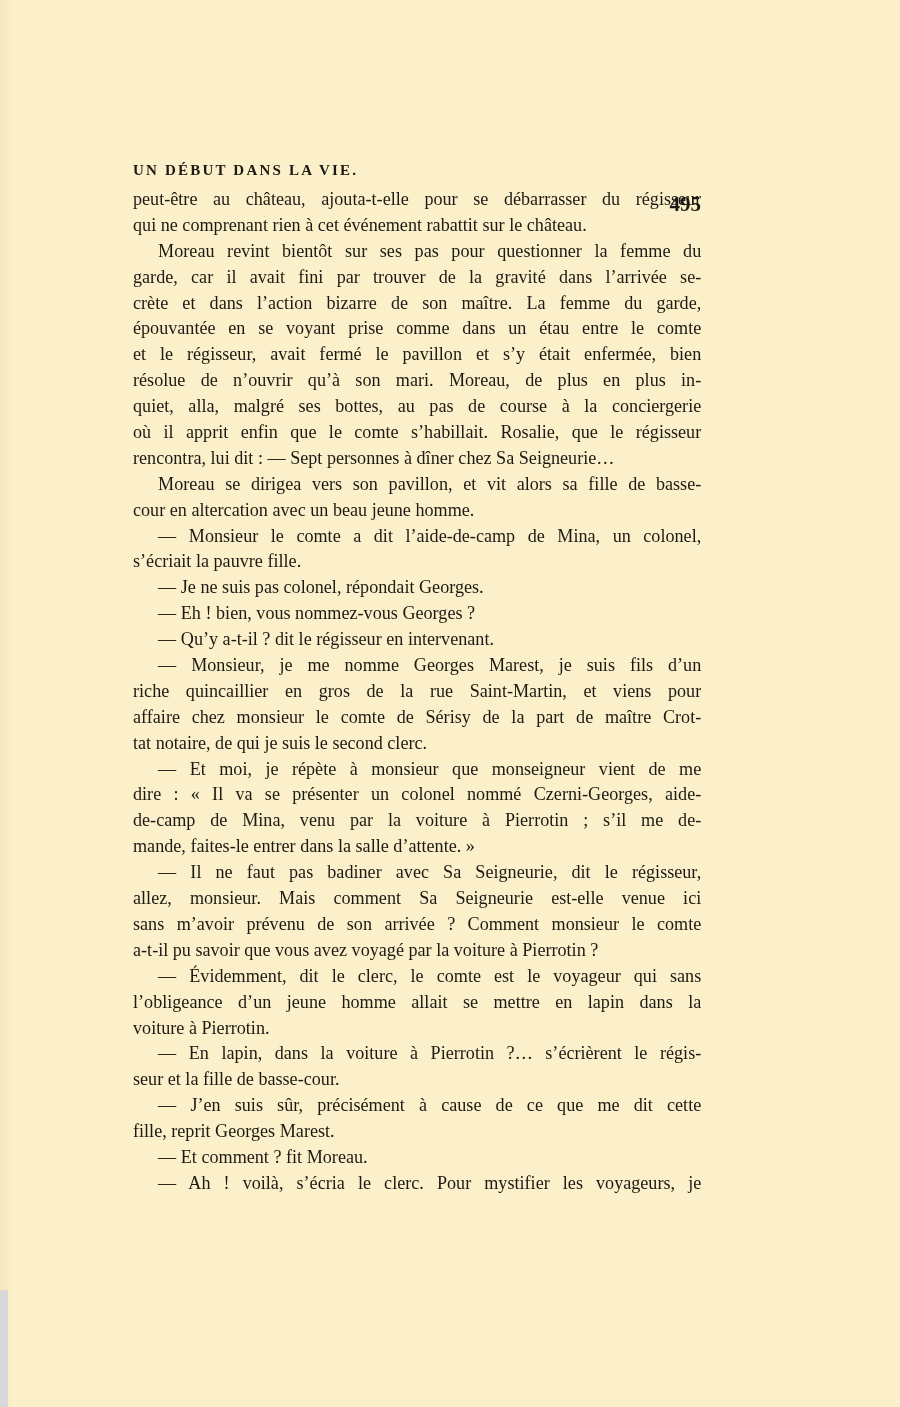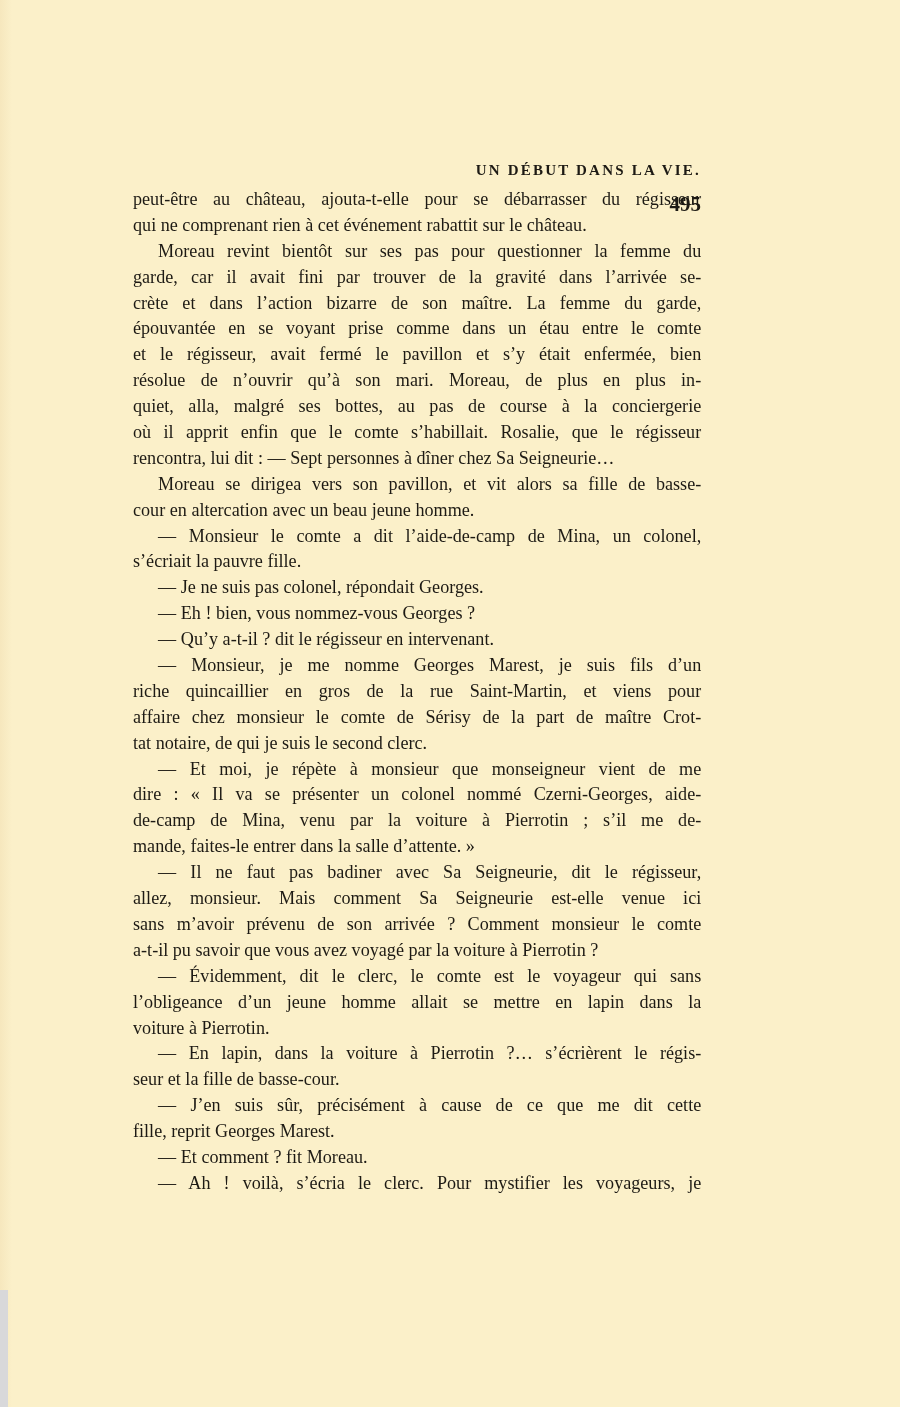--- a/index.html
+++ b/index.html
@@ -18,21 +18,21 @@
     position: absolute; left: 0; top: 1290px; width: 8px; height: 117px;
     background: #d8d8da;
   }
   .page {
     position: absolute; left: 0; top: 0; width: 900px; height: 1407px;
   }
   .running-head {
     position: absolute; top: 158px; left: 133px; width: 568px; height: 26px;
   }
   .running-title {
-    position: absolute; left: 0; right: 0; text-align: right;
+    position: absolute; left: 0; right: 0; text-align: left;
     font-size: 15px; font-weight: bold; letter-spacing: 2.2px;
     top: 4px;
   }
   .page-number {
     position: absolute; right: 0; top: 12px;
     font-size: 21px; font-weight: bold; margin-top: 22px;
   }
   .body-text {
     position: absolute; top: 186px; left: 133px; width: 568px;
     font-size: 19.5px; line-height: 25.9px;

